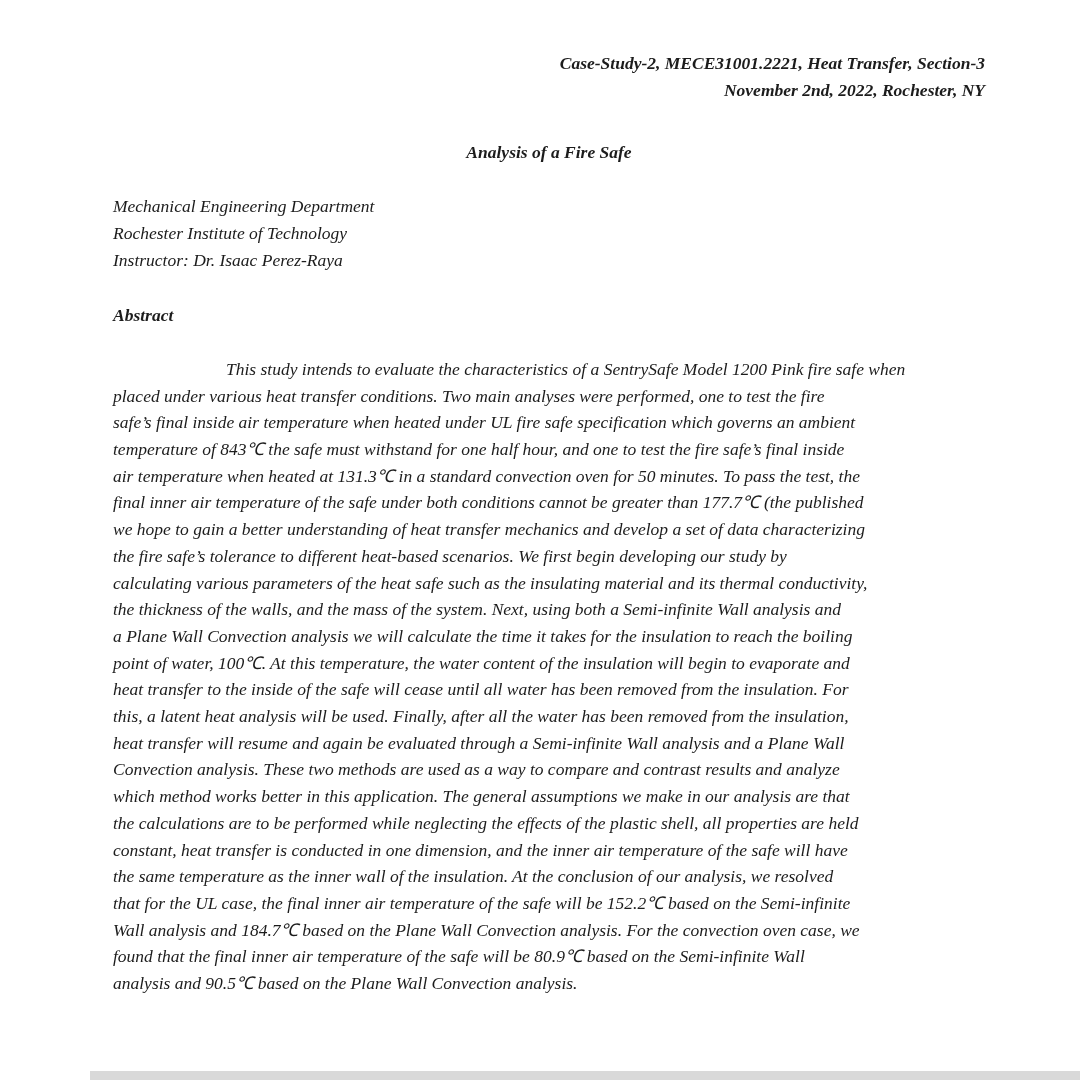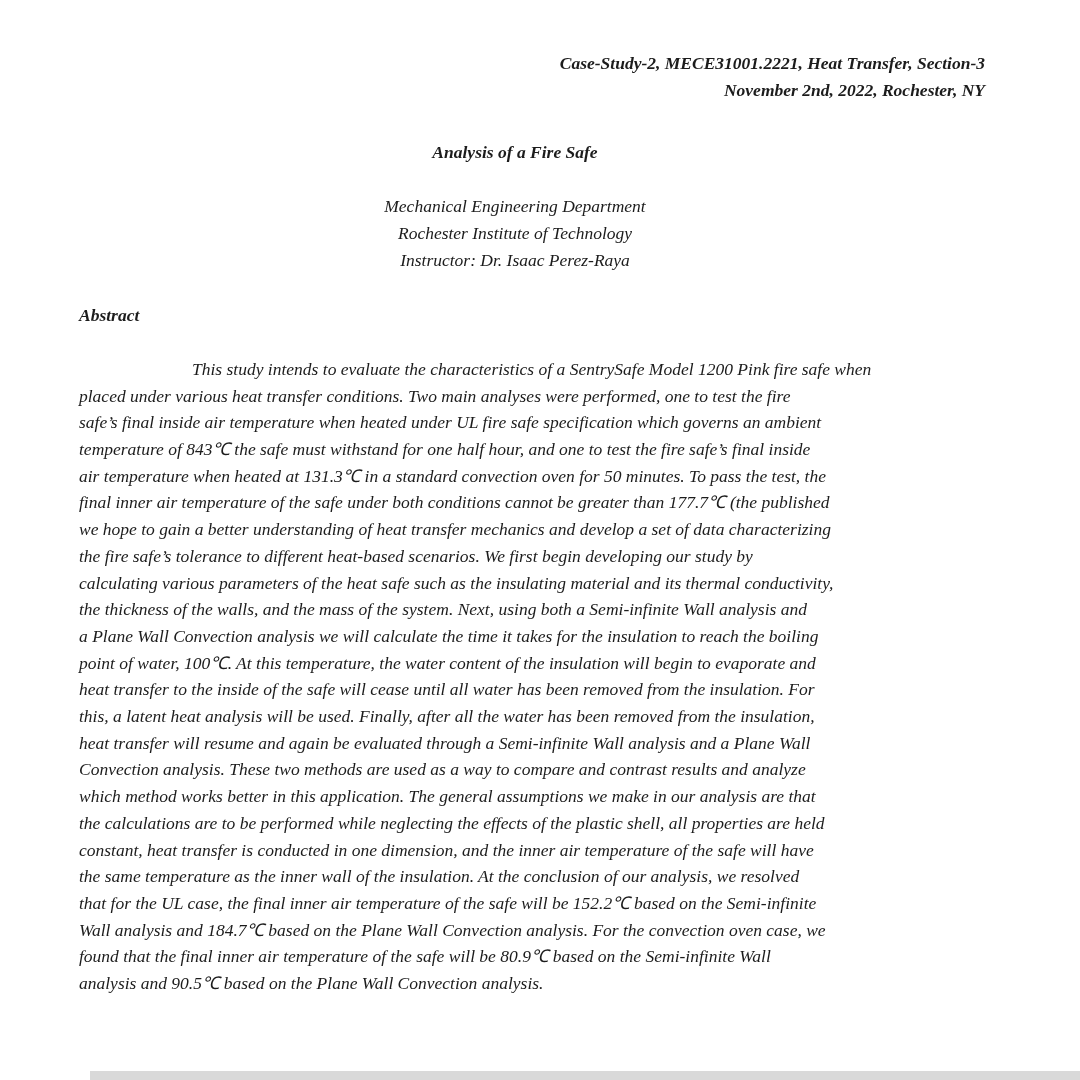--- a/index.html
+++ b/index.html
@@ -15,31 +15,31 @@
     line-height: 26.7px;
     color: #1c1c1c;
   }
   .header-block {
     padding-top: 50px;
     padding-right: 95px;
     text-align: right;
     font-weight: bold;
   }
   .text-column {
-    margin-left: 79px;
+    margin-left: 113px;
     width: 872px;
   }
   .title-block {
     margin-top: 36px;
     text-align: center;
   }
   .paper-title { font-weight: bold; }
   .affiliation-block {
     margin-top: 27px;
-    text-align: center;
+    text-align: left;
   }
   .abstract-heading {
     margin-top: 29px;
     font-weight: bold;
   }
   .abstract-paragraph {
     margin-top: 27px;
   }
   .para-line {
     white-space: pre;

